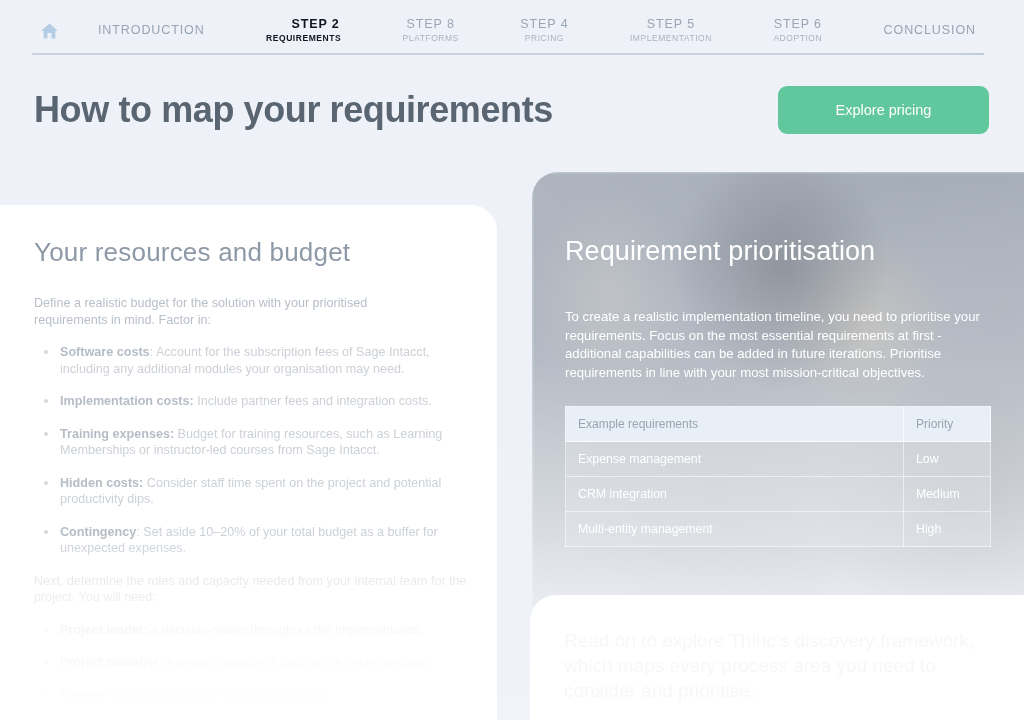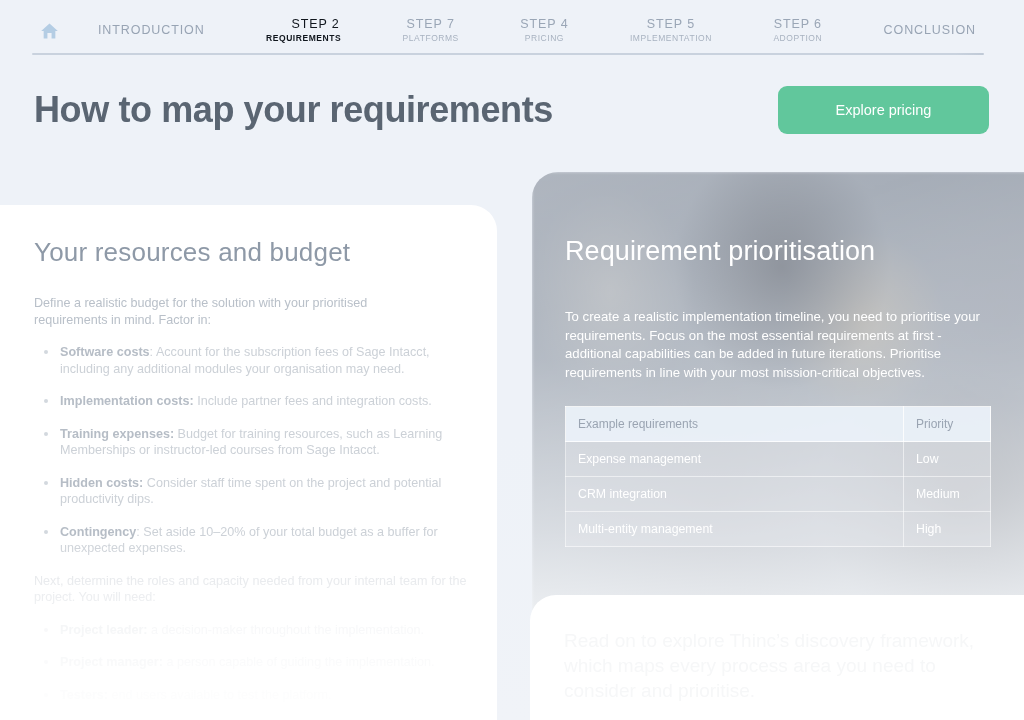--- a/index.html
+++ b/index.html
@@ -59,21 +59,21 @@
     font-size: 12.5px; letter-spacing: .9px;
     color: #9aa6b6; line-height: 15px;
     white-space: nowrap;
   }
   .nav-item .t2 {
     font-size: 8.5px; letter-spacing: .55px;
     color: #a8b2c0; line-height: 12px;
     white-space: nowrap;
   }
   .nav-item.plain .t1 { font-size: 12.5px; color: #98a4b4; }
-  .nav-item.active .t1 { color: #10161d; font-weight: normal; margin-left: 24px; }
+  .nav-item.active .t1 { color: #10161d; font-weight: bold; margin-left: 24px; }
   .nav-item.active .t2 { color: #10161d; font-weight: bold; }
 
   
   .hero-title {
     position: absolute; left: 34px; top: 84px;
     width: 640px;
     font-size: 36px; line-height: 51px;
     font-weight: bold; color: #5a6572;
     letter-spacing: -0.4px;
   }
@@ -225,21 +225,21 @@
 
       <div class="nav-items">
         <div class="nav-item plain">
           <span class="t1">INTRODUCTION</span>
         </div>
         <div class="nav-item active">
           <span class="t1">STEP 2</span>
           <span class="t2">REQUIREMENTS</span>
         </div>
         <div class="nav-item">
-          <span class="t1">STEP 7</span>
+          <span class="t1">STEP 8</span>
           <span class="t2">PLATFORMS</span>
         </div>
         <div class="nav-item">
           <span class="t1">STEP 4</span>
           <span class="t2">PRICING</span>
         </div>
         <div class="nav-item">
           <span class="t1">STEP 5</span>
           <span class="t2">IMPLEMENTATION</span>
         </div>

